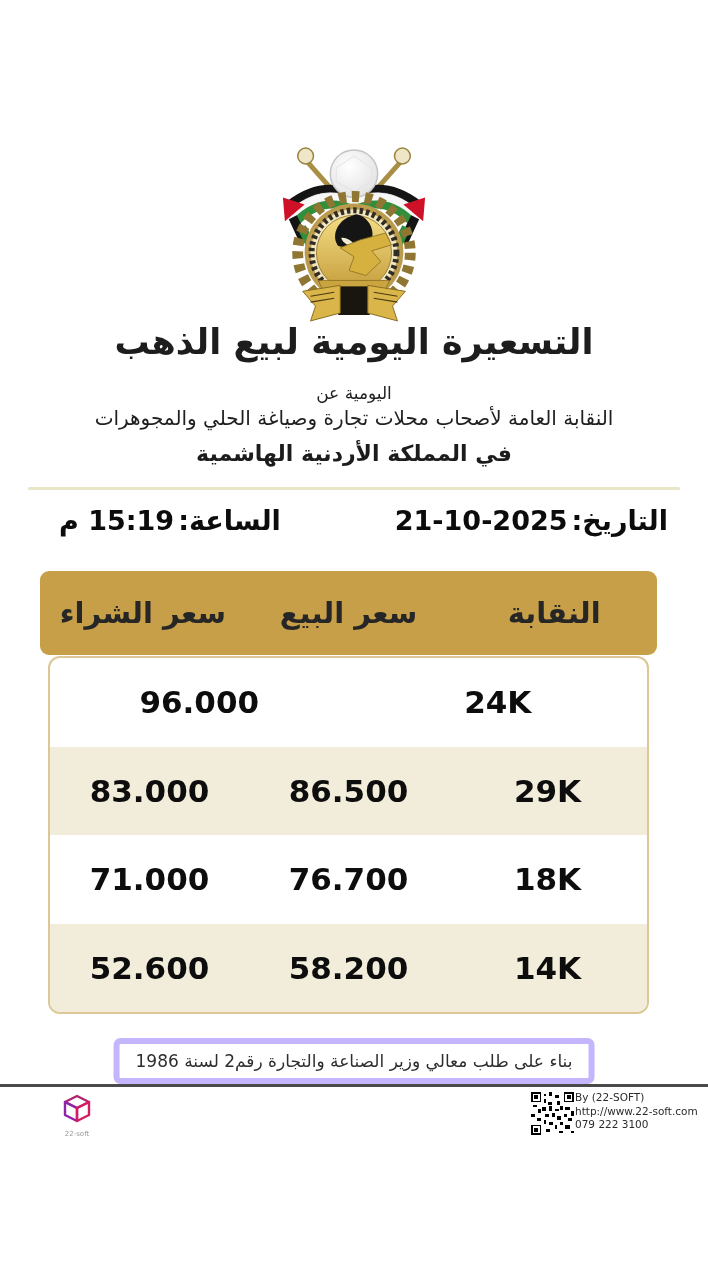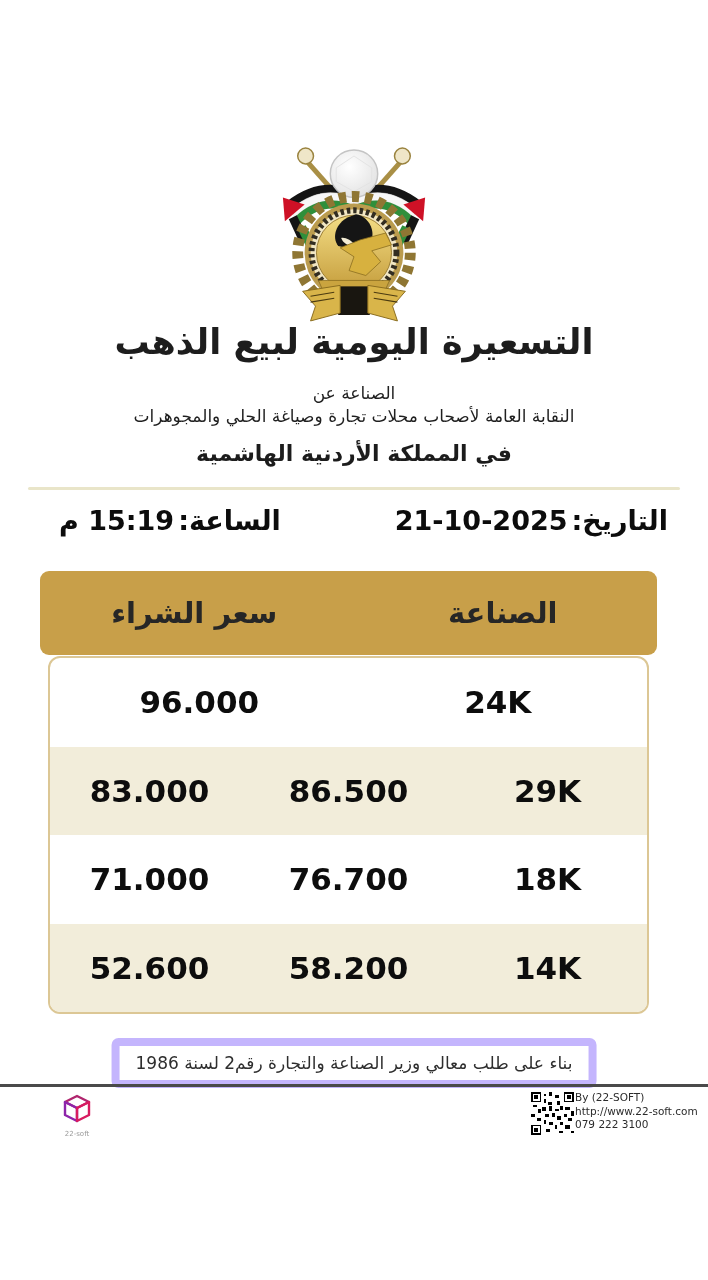--- a/index.html
+++ b/index.html
@@ -16,21 +16,21 @@
     font-family:"DejaVu Sans","Liberation Sans",sans-serif;
     color:var(--text-dark,#111);
   }
   .page{position:relative;width:708px;height:1280px;background:#fff;overflow:hidden;}
 
   .logo-wrap{position:absolute;top:142px;left:50%;transform:translateX(-50%);width:158px;height:188px;}
 
   .title{position:absolute;top:322px;left:0;width:100%;text-align:center;
     font-size:35px;font-weight:bold;color:#1d1d1d;}
   .issued-by{position:absolute;top:383px;left:0;width:100%;text-align:center;font-size:17px;color:#1f1f1f;}
-  .issuer{position:absolute;top:406px;left:0;width:100%;text-align:center;font-size:17px;color:#1f1f1f;}
+  .issuer{position:absolute;top:406px;left:0;width:100%;text-align:center;font-size:20px;color:#1f1f1f;}
   .country{position:absolute;top:441px;left:0;width:100%;text-align:center;font-size:22px;font-weight:600;color:#1c1c1c;}
 
   .divider-cream{position:absolute;top:487px;left:28px;right:28px;height:3px;
     background:var(--divider-cream,#e9e5c9);border-radius:2px;}
 
   .meta-row{position:absolute;top:505px;left:55px;right:40px;display:flex;
     justify-content:space-between;direction:rtl;font-size:27px;font-weight:bold;color:#0c0c0c;}
   .meta-pair span{margin-left:4px;}
 
   .gold-header{position:absolute;top:571px;left:40px;width:617px;height:84px;
@@ -40,21 +40,21 @@
 
   .price-table{position:absolute;top:656px;left:48px;width:601px;height:358px;
     border:2px solid var(--table-border,#dcc795);border-radius:12px;overflow:hidden;
     background:#fff;display:flex;flex-direction:column;}
   .price-row{flex:1;display:flex;direction:rtl;align-items:center;
     font-size:31px;font-weight:bold;color:#0d0d0d;}
   .price-row.alt{background:var(--row-alt,#f2edda);}
   .price-row .cell{flex:1;text-align:center;}
 
   .footnote-box{position:absolute;top:1038px;left:50%;transform:translateX(-50%);
-    border:8px solid #c4b5fd;border-radius:7px;padding:7px 16px;font-size:17px;
+    border:6px solid #c4b5fd;border-radius:7px;padding:7px 16px;font-size:17px;
     color:#2e2e2e;direction:rtl;white-space:nowrap;background:#fff;}
 
   .divider-dark{position:absolute;top:1084px;left:0;width:708px;height:3px;
     background:var(--divider-dark,#4a4a4a);}
 
   .soft-logo{position:absolute;top:1093px;left:55px;width:44px;text-align:center;}
   .soft-logo .soft-label{font-size:7px;color:#9a9a9a;margin-top:1px;}
 
   .credit-block{position:absolute;top:1091px;left:530px;display:flex;align-items:flex-start;}
   .credit-text{font-size:10.5px;line-height:13.5px;color:#2b2b2b;direction:ltr;}
@@ -128,37 +128,38 @@
           <line x1="36" y1="156" x2="60" y2="152"></line>
             <line x1="36" y1="162" x2="60" y2="158"></line>
           <line x1="100" y1="152" x2="124" y2="156"></line>
             <line x1="100" y1="158" x2="124" y2="162"></line>
         </g>
       </g>
     </svg>
   </div>
 
   <div class="title" dir="rtl">التسعيرة اليومية لبيع الذهب</div>
-  <div class="issued-by" dir="rtl">الصناعة عن</div>
+  <div class="issued-by" dir="rtl">اليومية عن</div>
   <div class="issuer" dir="rtl">النقابة العامة لأصحاب محلات تجارة وصياغة الحلي والمجوهرات</div>
   <div class="country" dir="rtl">في المملكة الأردنية الهاشمية</div>
 
   <div class="divider-cream"></div>
 
   <div class="meta-row">
     <span class="meta-pair">
       <span>التاريخ:</span><span dir="ltr">21-10-2025</span>
     </span>
     <span class="meta-pair">
       <span>الساعة:</span><span>15:19 م</span>
     </span>
   </div>
 
   <div class="gold-header">
-    <div class="cell">الصناعة</div>
+    <div class="cell">النقابة</div>
+    <div class="cell">سعر البيع</div>
     <div class="cell">سعر الشراء</div>
   </div>
 
   <div class="price-table">
     <div class="price-row">
       <div class="cell">24K</div>
       <div class="cell">96.000</div>
     </div>
     <div class="price-row alt">
       <div class="cell">29K</div>

